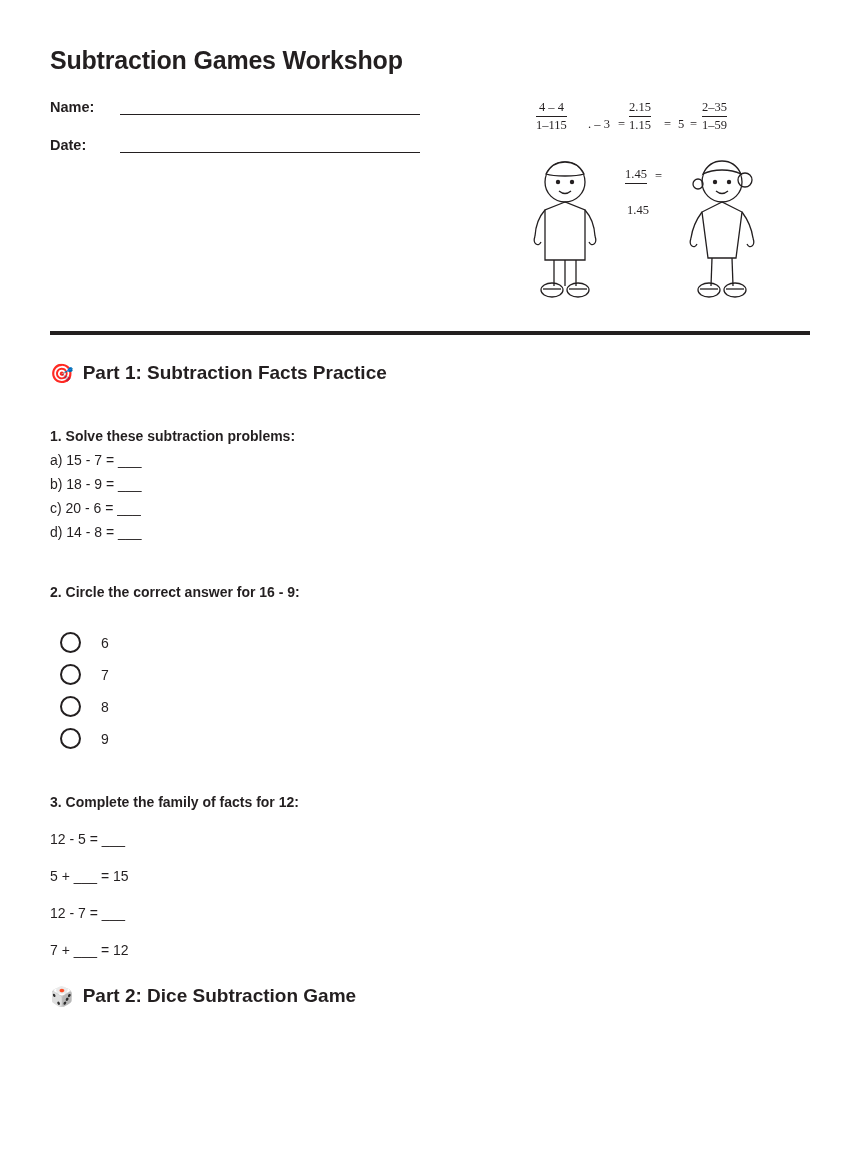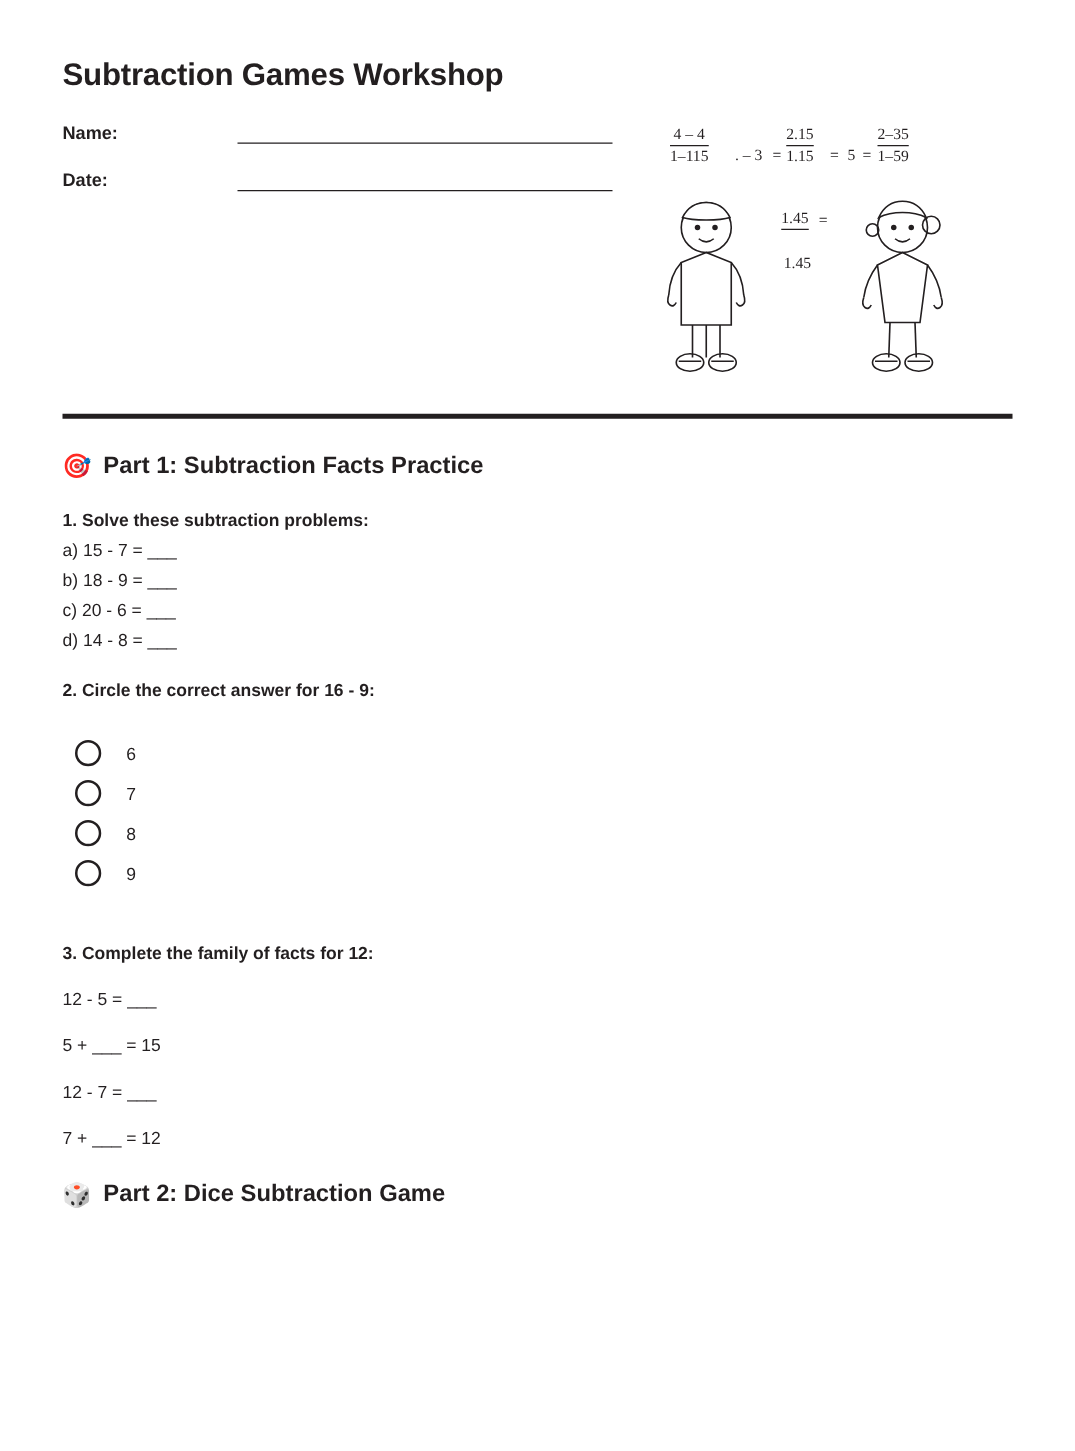--- a/index.html
+++ b/index.html
@@ -37,21 +37,20 @@
     line-height: 1.33;
     font-weight: bold;
     margin: 4px 0 0 0;
     color: #231f20;
     letter-spacing: -0.2px;
   }
   .field-row {
     display: flex;
     align-items: flex-end;
     margin-top: 22px;
-    justify-content: space-between;
   }
   .field-label {
     font-size: 14.5px;
     font-weight: bold;
     width: 70px;
     color: #231f20;
   }
   .field-line {
     width: 300px;
     border-bottom: 1.6px solid #231f20;
@@ -96,21 +95,21 @@
     font-weight: bold;
     margin: 27px 0 0 0;
     display: flex;
     align-items: center;
     gap: 9px;
     color: #231f20;
   }
   .q-bold {
     font-size: 14px;
     font-weight: bold;
-    margin-top: 24px;
+    margin-top: 44px;
     color: #231f20;
   }
   .q-item {
     font-size: 14px;
     margin-top: 8px;
     color: #231f20;
   }
   .choices {
     margin-top: 32px;
   }

